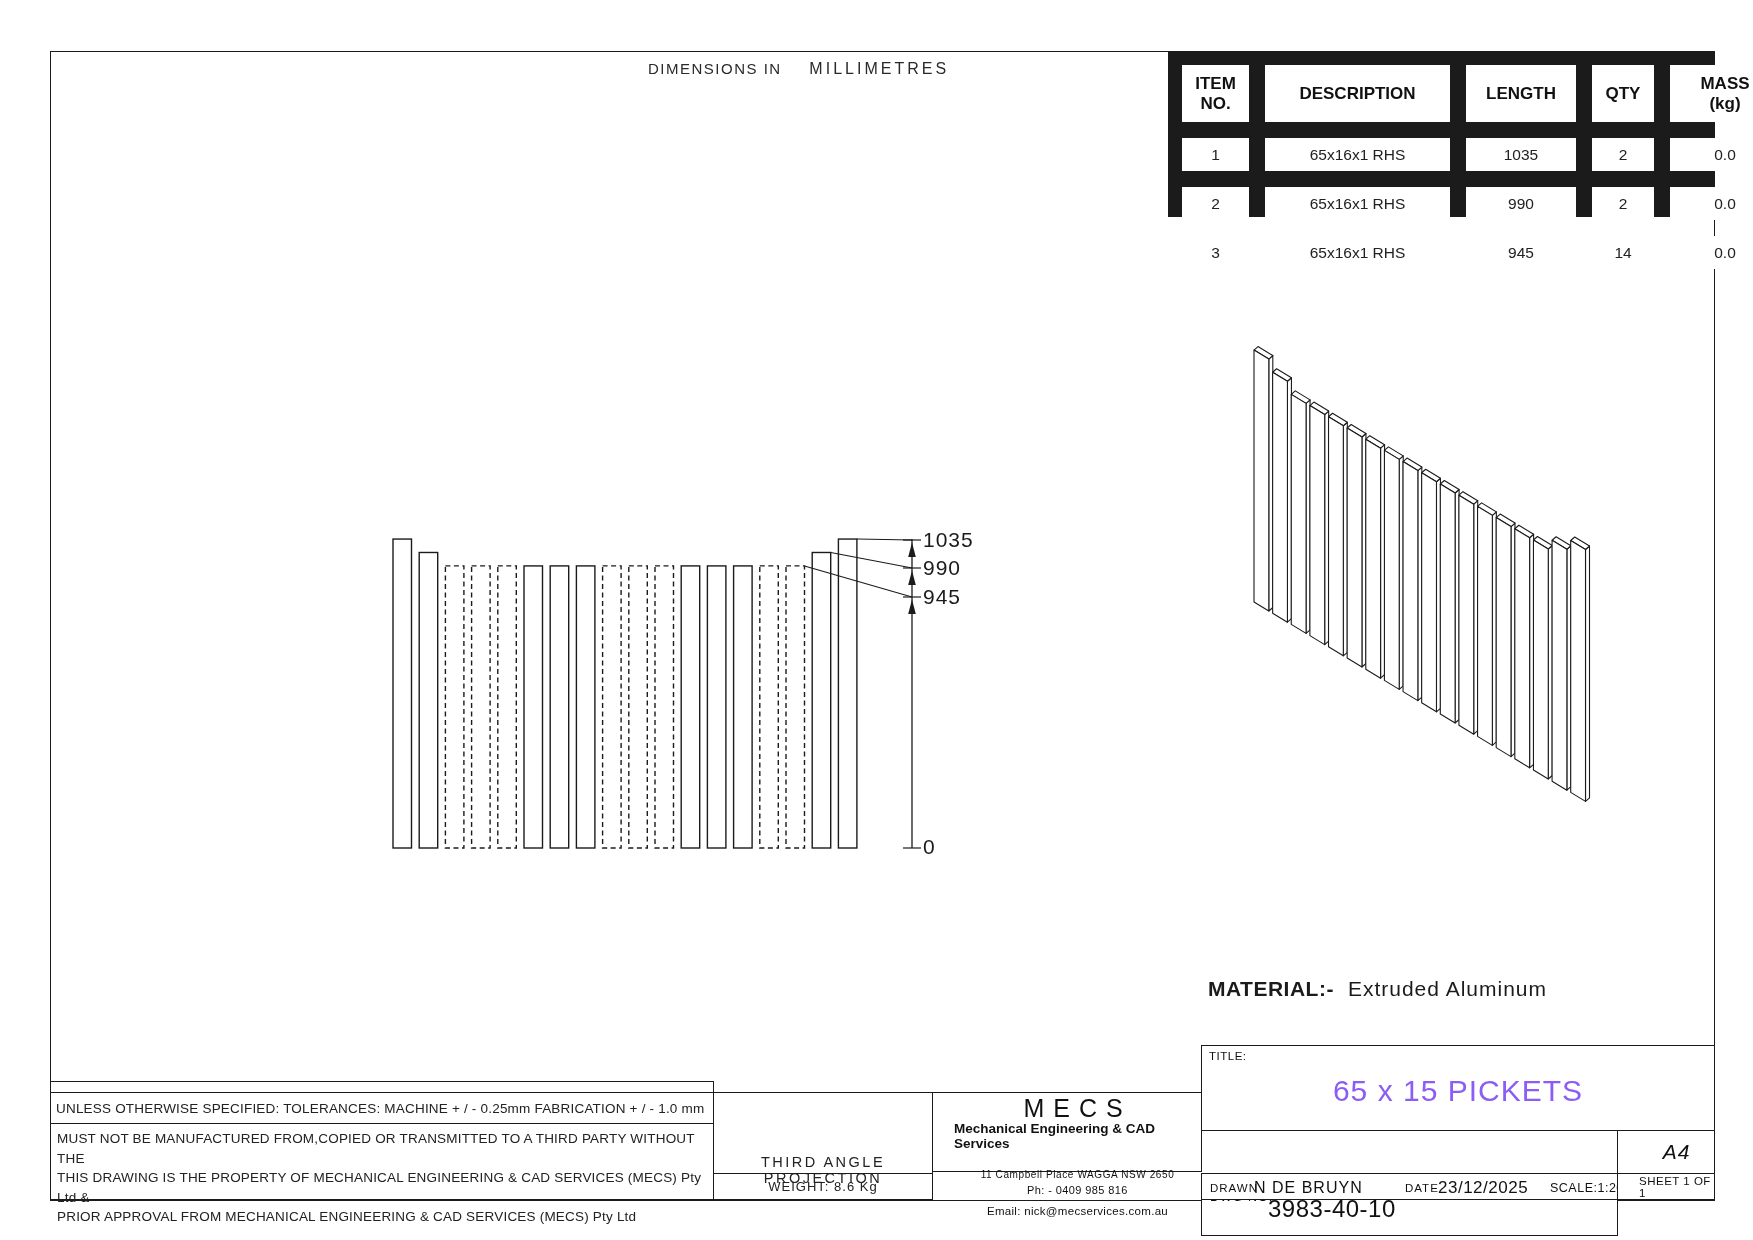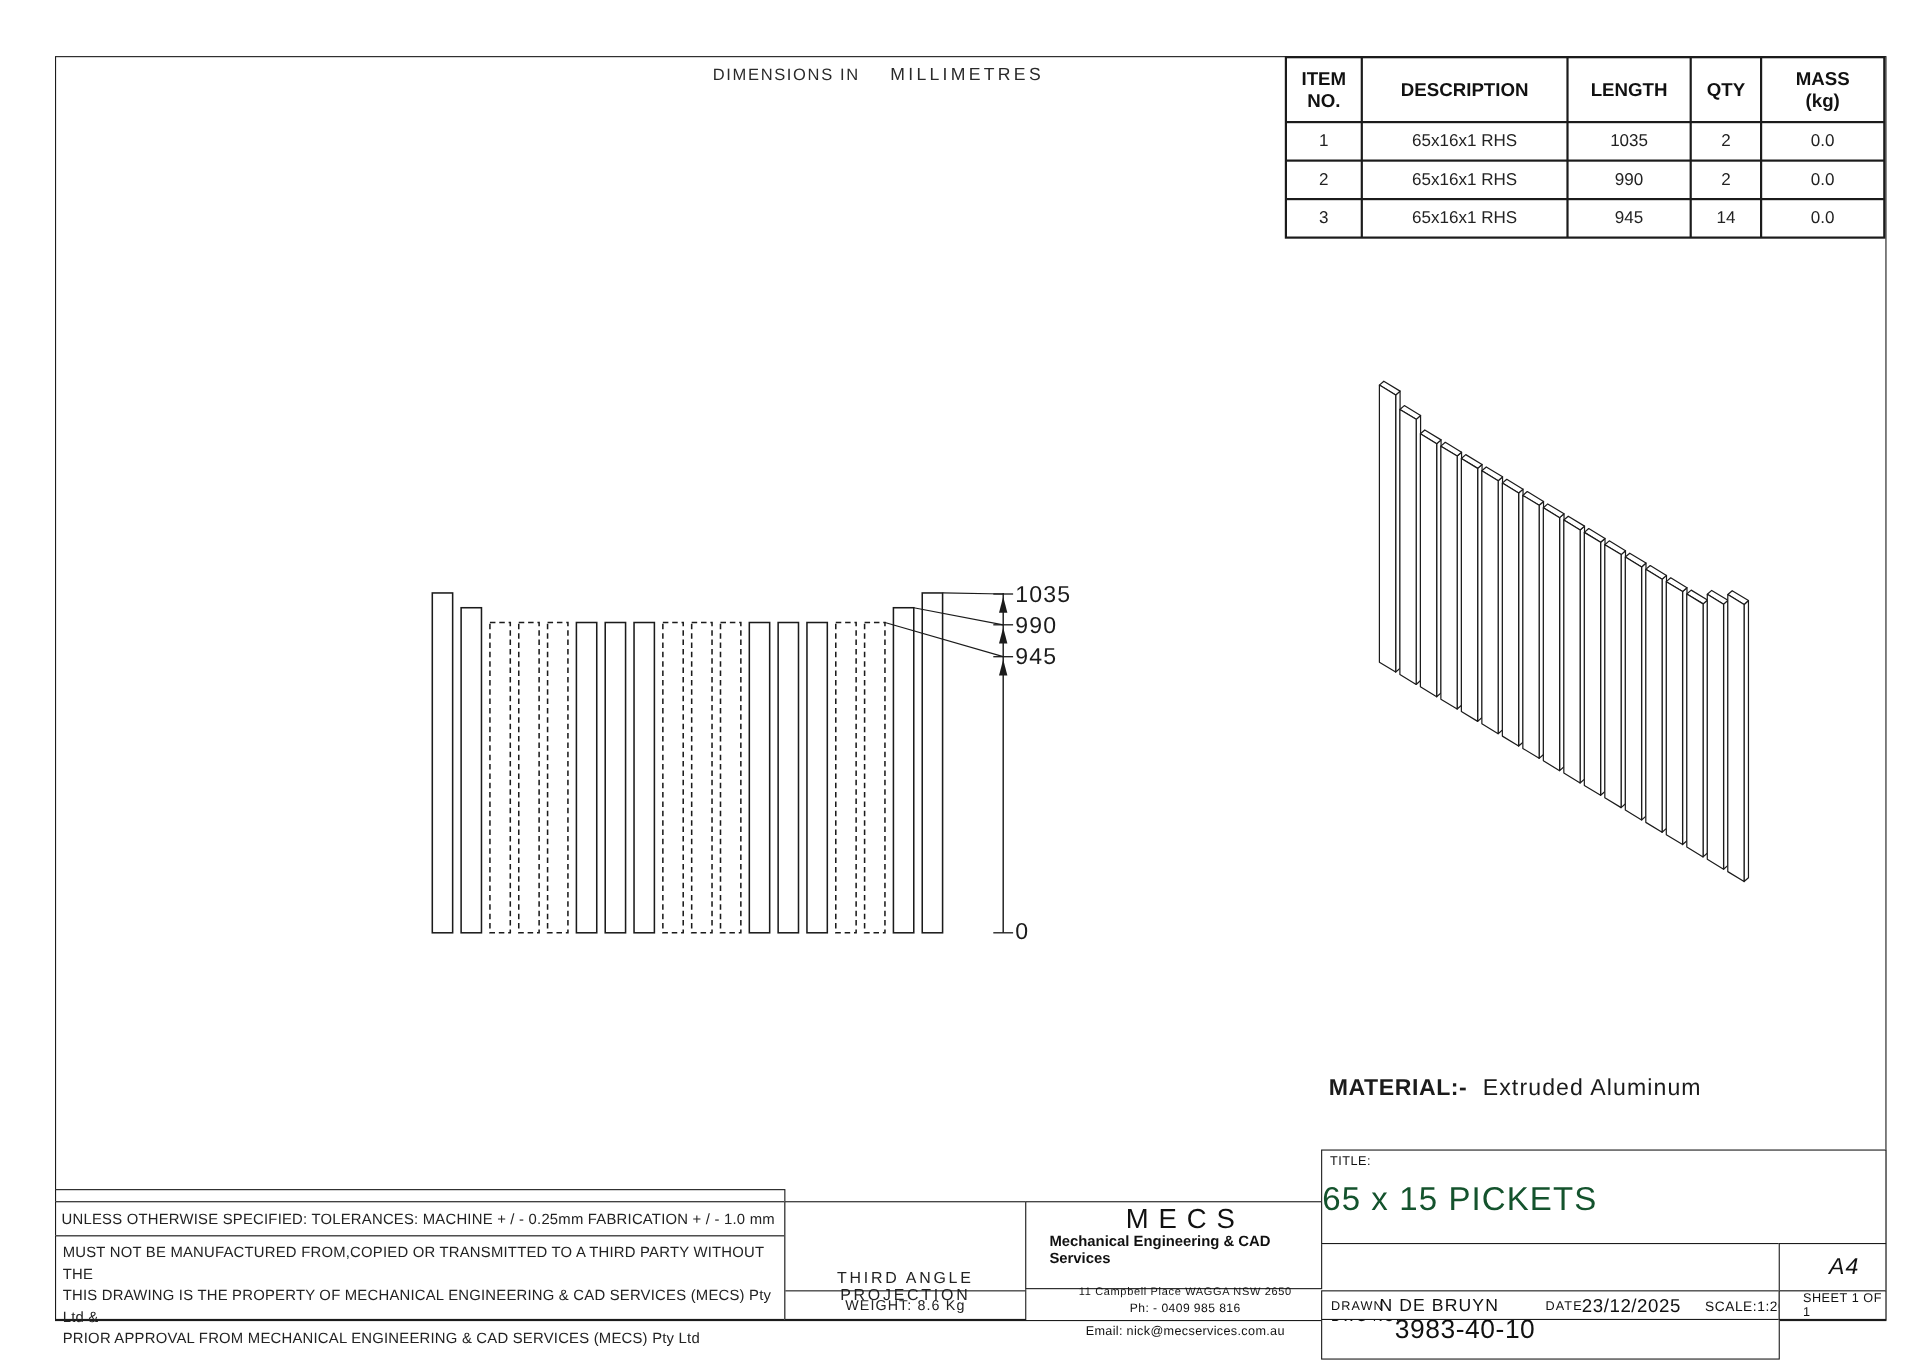--- a/index.html
+++ b/index.html
@@ -8,21 +8,21 @@
     font-family:"Liberation Sans",sans-serif;color:#111;overflow:hidden;
   }
   .frame{position:absolute;left:50px;top:51px;width:1663px;height:1148px;border:1px solid #1b1b1b;}
   .dims-note{position:absolute;left:648px;top:60px;font-size:15px;letter-spacing:1.5px;color:#2a2a2a;}
   .dims-note .units{margin-left:22px;letter-spacing:3px;font-size:16px;}
   
   .bom{
     position:absolute;left:1168px;top:51px;width:546px;height:166px;
     display:grid;grid-template-columns:67px 185px 110px 62px 110px;
     grid-template-rows:57px 33px 33px 33px;
-    background:#1b1b1b;gap:2px;padding:2px;box-sizing:border-box;
+    background:#1b1b1b;gap:16px;padding:14px;box-sizing:border-box;
   }
   .bom-cell{
     background:#fff;display:flex;align-items:center;justify-content:center;
     font-size:15.5px;white-space:pre-line;text-align:center;line-height:1.15;color:#222;
   }
   .bom-head{font-weight:bold;font-size:17px;color:#111;}
   
   .material{position:absolute;left:1208px;top:977px;font-size:21px;color:#1b1b1b;}
   .material .lbl{font-weight:bold;letter-spacing:.5px;}
   .material .val{margin-left:14px;letter-spacing:1px;}
@@ -42,22 +42,22 @@
               display:flex;align-items:center;justify-content:center;font-size:13px;letter-spacing:1px;color:#222;}
   .tb-mecs{left:932px;top:1092px;width:270px;height:80px;display:flex;flex-direction:column;
            align-items:center;color:#111;}
   .mecs-logo{font-size:25px;letter-spacing:9px;margin-top:2px;line-height:1.05;font-weight:500;}
   .mecs-name{font-size:13.5px;font-weight:bold;margin-top:0px;}
   .mecs-addr{font-size:10px;margin-top:18px;letter-spacing:.6px;}
   .mecs-ph{font-size:11px;margin-top:4px;letter-spacing:.4px;}
   .mecs-email{font-size:11.5px;margin-top:9px;letter-spacing:.3px;}
   .tb-title{left:1201px;top:1045px;width:514px;height:86px;}
   .title-label{position:absolute;left:7px;top:4px;font-size:11.5px;letter-spacing:.5px;}
-  .title-text{position:absolute;left:0;right:0;top:28px;text-align:left;font-size:30px;
-              letter-spacing:1px;color:#14532d;}
+  .title-text{position:absolute;left:0;right:0;top:28px;text-align:center;font-size:30px;
+              letter-spacing:1px;color:#8b5cf6;}
   .tb-dwg{left:1201px;top:1184px;width:417px;height:52px;}
   .dwg-label{position:absolute;left:8px;top:5px;font-size:12.5px;letter-spacing:1px;}
   .dwg-no{position:absolute;left:66px;top:10px;font-size:24px;letter-spacing:.5px;}
   .rev-label{position:absolute;left:318px;top:3px;font-size:12px;letter-spacing:1px;}
   .tb-a4{left:1617px;top:1130px;width:98px;height:44px;display:flex;align-items:center;
          justify-content:center;font-size:21px;letter-spacing:1px;font-style:italic;}
   .tb-drawn{left:1201px;top:1173px;width:417px;height:27px;}
   .drawn-label{position:absolute;left:8px;top:8px;font-size:11.5px;letter-spacing:1px;}
   .drawn-by{position:absolute;left:52px;top:5px;font-size:16px;letter-spacing:1px;}
   .date-label{position:absolute;left:203px;top:8px;font-size:11.5px;letter-spacing:1px;}

